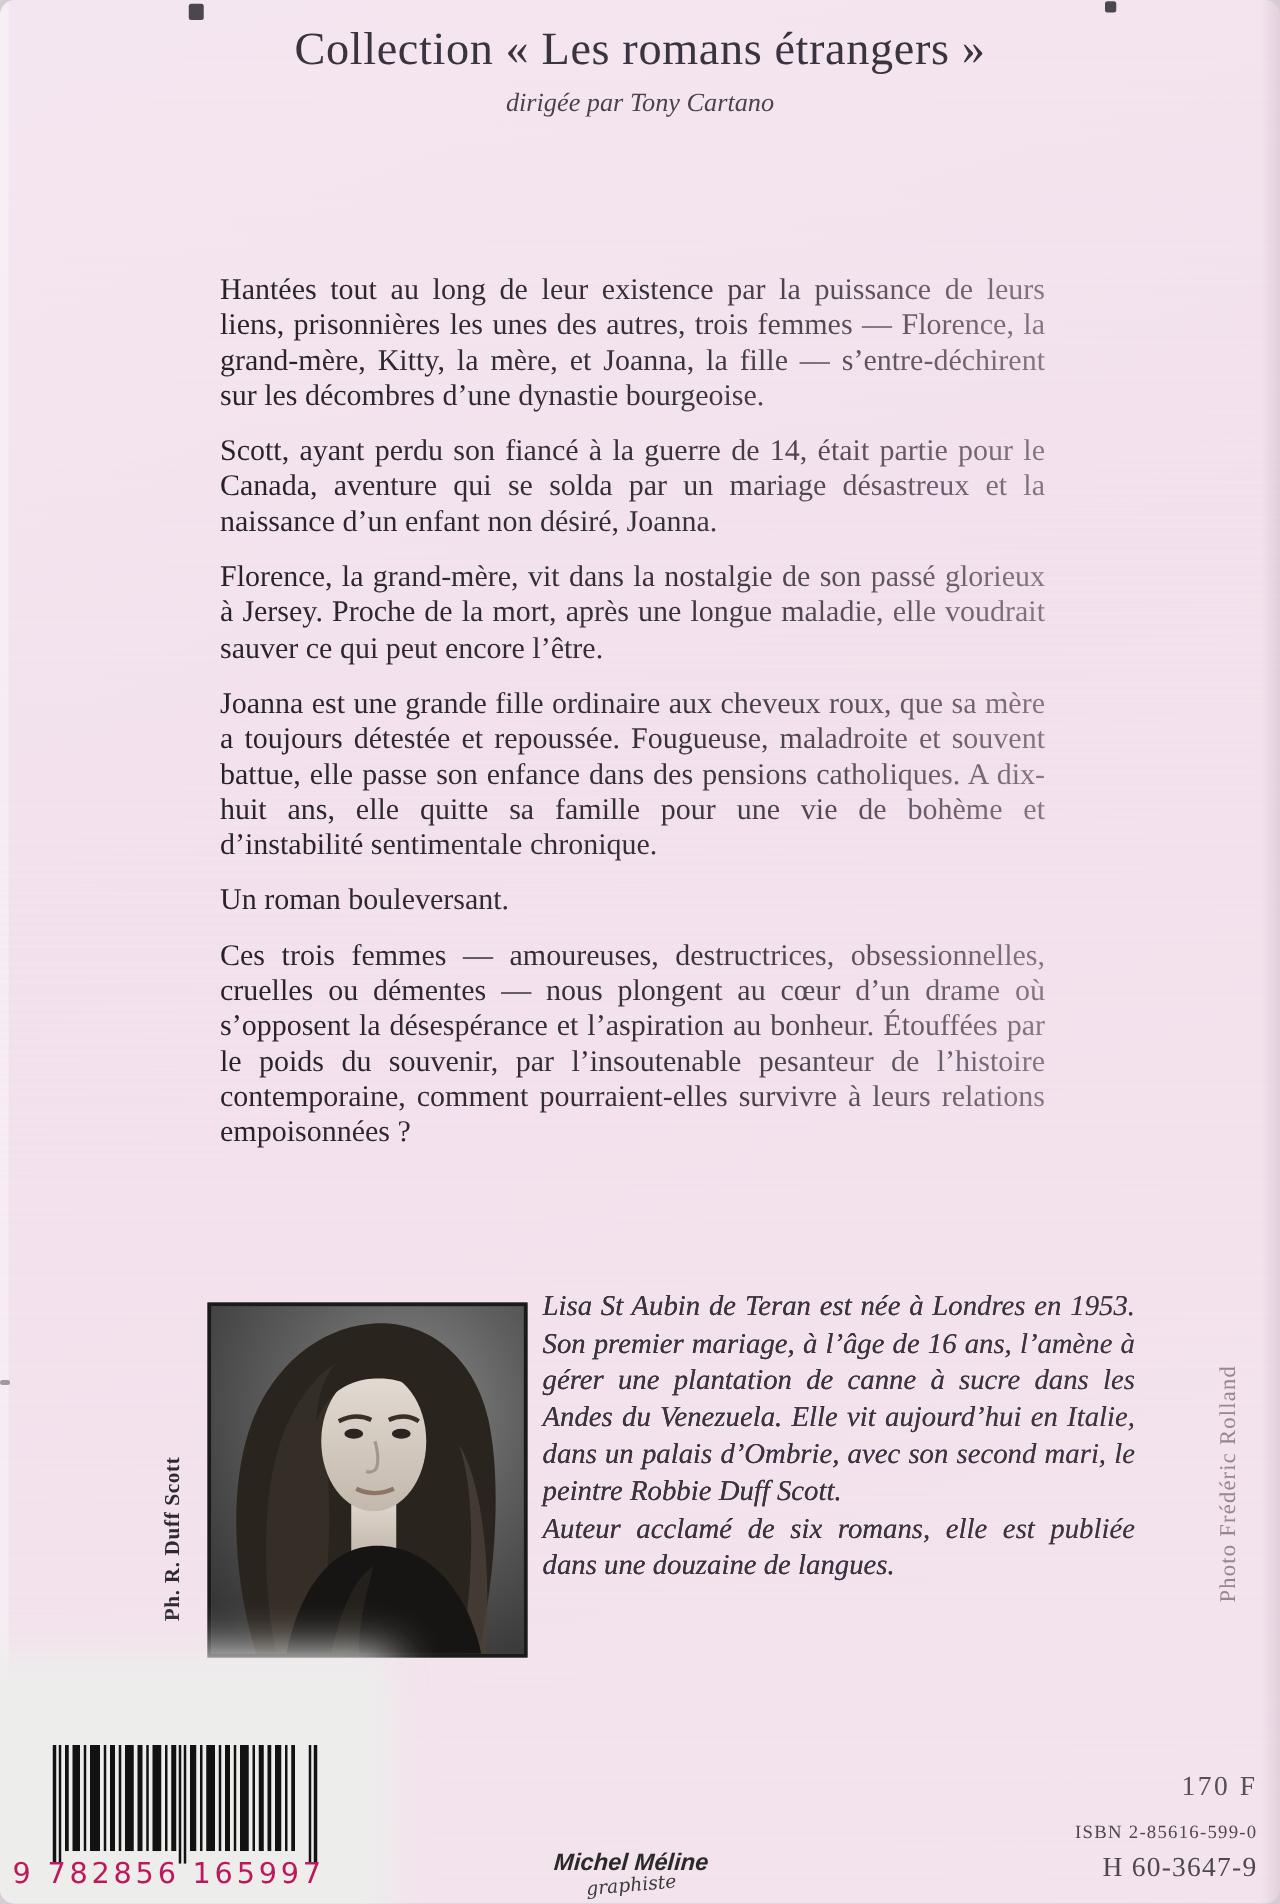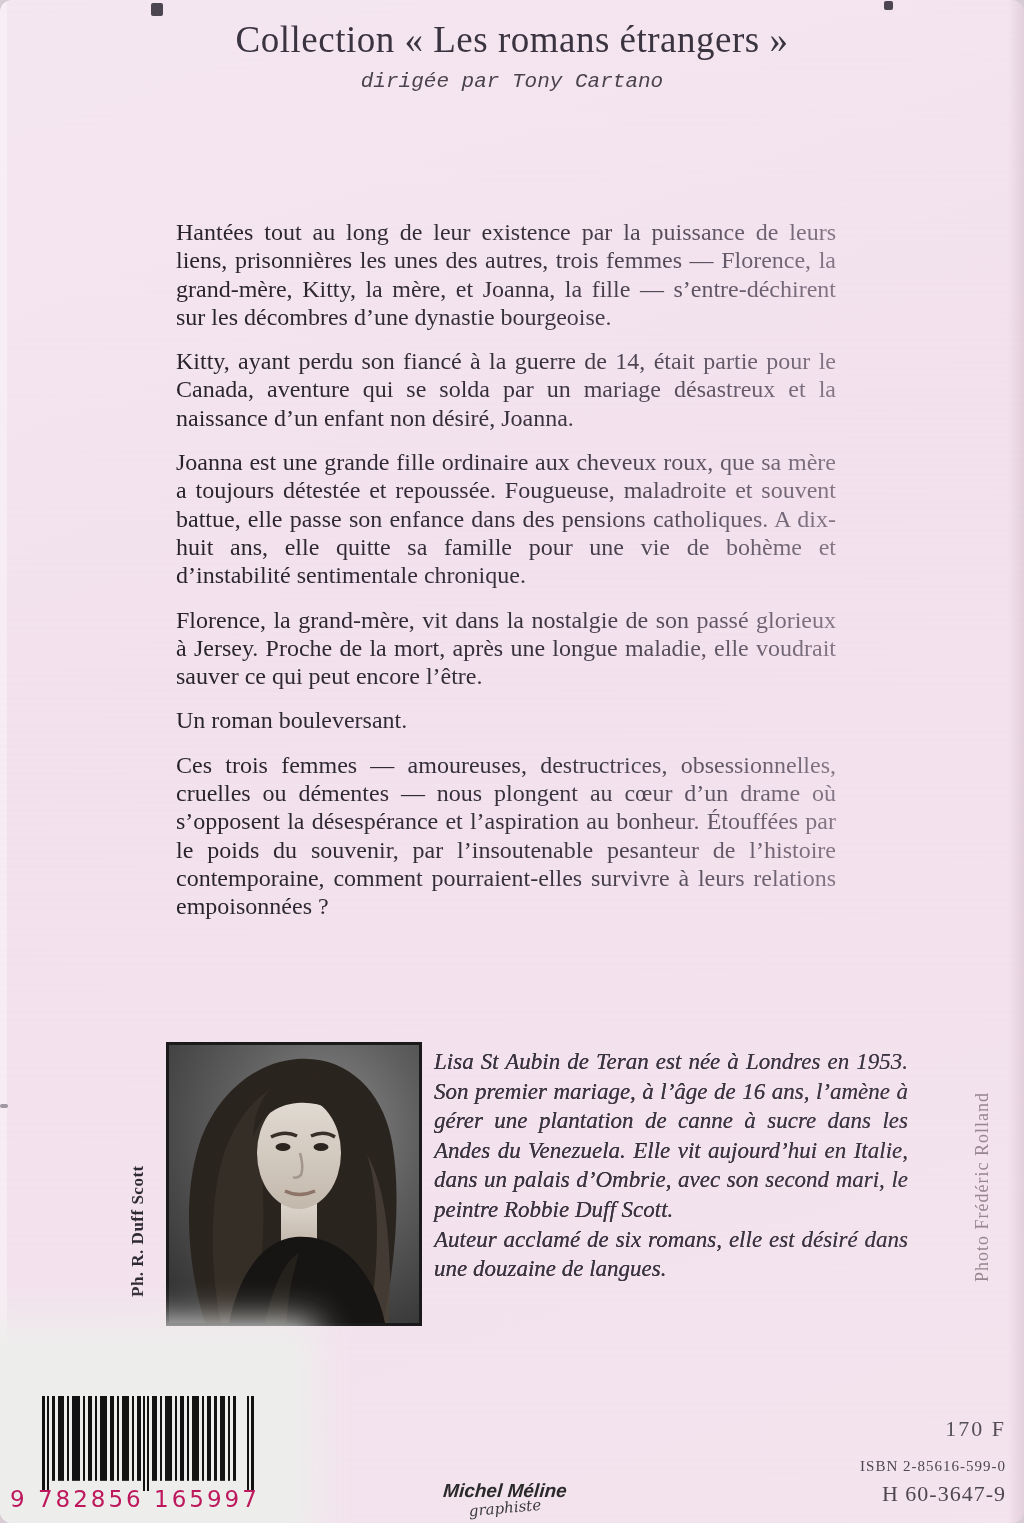--- a/index.html
+++ b/index.html
@@ -27,21 +27,21 @@
 
   .speck{position:absolute;background:#4c4650;border-radius:2px;}
 
   .collection-title{
     position:absolute;left:0;top:18px;width:1024px;
     text-align:center;font-size:37px;letter-spacing:0.5px;
     color:#3a3440;font-weight:400;
   }
   .collection-subtitle{
     position:absolute;left:0;top:70px;width:1024px;
-    text-align:center;font-style:italic;font-size:21px;color:#4a434e;font-family:Liberation Mono, monospace;
+    text-align:center;font-style:italic;font-size:21px;color:#4a434e;
   }
 
   .synopsis{
     position:absolute;left:160px;top:202px;width:692px;
     font-size:24px;line-height:28.3px;text-align:justify;
     color:#2f2a33;
   }
   .synopsis p{margin:16px;}
   @supports ((-webkit-background-clip: text) or (background-clip: text)){
     .fade-ink{
@@ -66,21 +66,20 @@
     position:absolute;left:972px;top:1048px;width:30px;height:278px;
     writing-mode:vertical-rl;transform:rotate(180deg);
     text-align:center;font-size:18px;letter-spacing:1px;
     color:#97858f;white-space:nowrap;
   }
 
   .bio{
     position:absolute;left:434px;top:1030px;width:474px;
     font-style:italic;font-size:23px;line-height:29.6px;text-align:justify;
     color:#3a3440;
-    margin-top:17px;
   }
   .bio p{margin:0;}
 
   .barcode-panel{
     position:absolute;left:-6px;top:1344px;width:300px;height:186px;
     background:#edeeec;
     box-shadow:0 0 34px 22px #edeeec;
   }
   .barcode{
     position:absolute;left:48px;top:52px;width:212px;height:95px;
@@ -122,23 +121,23 @@
 
   <span class="speck" style="left:151px;top:3px;width:12px;height:13px;"></span>
   <span class="speck" style="left:884px;top:1px;width:9px;height:9px;"></span>
   <span class="speck" style="left:0px;top:1104px;width:8px;height:4px;opacity:.5;"></span>
 
   <div class="collection-title">Collection « Les romans étrangers »</div>
   <div class="collection-subtitle">dirigée par Tony Cartano</div>
 
   <div class="synopsis fade-ink">
     <p>Hantées tout au long de leur existence par la puissance de leurs liens, prisonnières les unes des autres, trois femmes — Florence, la grand-mère, Kitty, la mère, et Joanna, la fille — s’entre-déchirent sur les décombres d’une dynastie bourgeoise.</p>
-    <p>Kitty, ayant perdu son fiancé à la guerre de 14, était partie pour le Canada, aventure qui se solda par un mariage désastreux et la naissance d’un enfant non désiré, Joanna.</p>
+    <p>Scott, ayant perdu son fiancé à la guerre de 14, était partie pour le Canada, aventure qui se solda par un mariage désastreux et la naissance d’un enfant non désiré, Joanna.</p>
+    <p>Florence, la grand-mère, vit dans la nostalgie de son passé glorieux à Jersey. Proche de la mort, après une longue maladie, elle voudrait sauver ce qui peut encore l’être.</p>
     <p>Joanna est une grande fille ordinaire aux cheveux roux, que sa mère a toujours détestée et repoussée. Fougueuse, maladroite et souvent battue, elle passe son enfance dans des pensions catholiques. A dix-huit ans, elle quitte sa famille pour une vie de bohème et d’instabilité sentimentale chronique.</p>
-    <p>Florence, la grand-mère, vit dans la nostalgie de son passé glorieux à Jersey. Proche de la mort, après une longue maladie, elle voudrait sauver ce qui peut encore l’être.</p>
     <p>Un roman bouleversant.</p>
     <p>Ces trois femmes — amoureuses, destructrices, obsessionnelles, cruelles ou démentes — nous plongent au cœur d’un drame où s’opposent la désespérance et l’aspiration au bonheur. Étouffées par le poids du souvenir, par l’insoutenable pesanteur de l’histoire contemporaine, comment pourraient-elles survivre à leurs relations empoisonnées ?</p>
   </div>
 
   <div class="portrait">
     <svg viewBox="0 0 250 278" preserveAspectRatio="none">
       <defs>
         <radialGradient id="bg" cx="62%" cy="30%" r="85%">
           <stop offset="0%" stop-color="#8a8a8a"></stop>
           <stop offset="45%" stop-color="#5f5f5f"></stop>
@@ -173,21 +172,21 @@
       <path d="M60,278 C70,230 92,196 126,192 C168,188 204,222 216,278 Z" fill="#171513"></path>
       <path d="M96,278 C104,240 116,216 130,208 C122,236 118,258 118,278 Z" fill="#24201c"></path>
     </svg>
   </div>
 
   <div class="credit-left">Ph. R. Duff Scott</div>
   <div class="credit-right">Photo Frédéric Rolland</div>
 
   <div class="bio fade-ink">
     <p>Lisa St Aubin de Teran est née à Londres en 1953. Son premier mariage, à l’âge de 16 ans, l’amène à gérer une plantation de canne à sucre dans les Andes du Venezuela. Elle vit aujourd’hui en Italie, dans un palais d’Ombrie, avec son second mari, le peintre Robbie Duff Scott.</p>
-    <p>Auteur acclamé de six romans, elle est désiré dans une douzaine de langues.</p>
+    <p>Auteur acclamé de six romans, elle est publiée dans une douzaine de langues.</p>
   </div>
 
   <div class="barcode-panel">
     <div class="barcode">
       <svg viewBox="0 0 212 112" preserveAspectRatio="none">
         <g fill="#121212">
           <rect x="0" y="0" width="3" height="112"></rect>
             <rect x="5" y="0" width="2" height="112"></rect>
           <rect x="10" y="0" width="3" height="100"></rect>
             <rect x="16" y="0" width="6" height="100"></rect>

